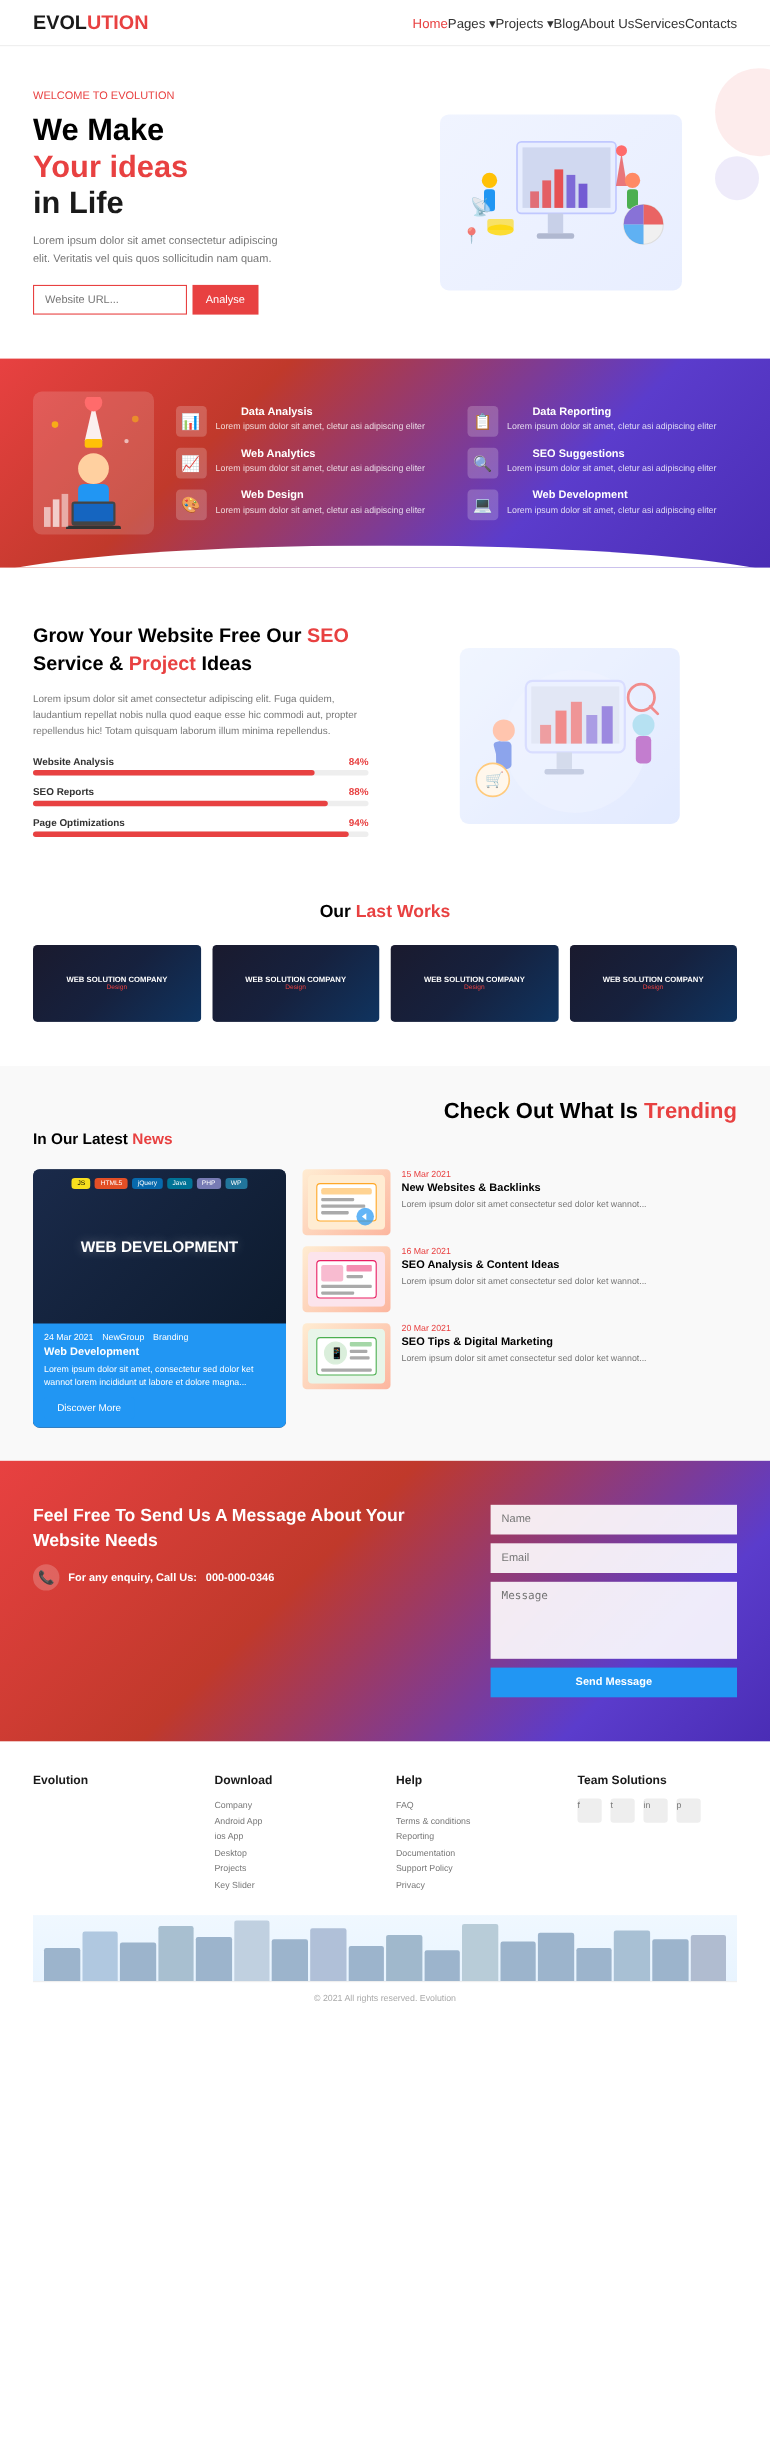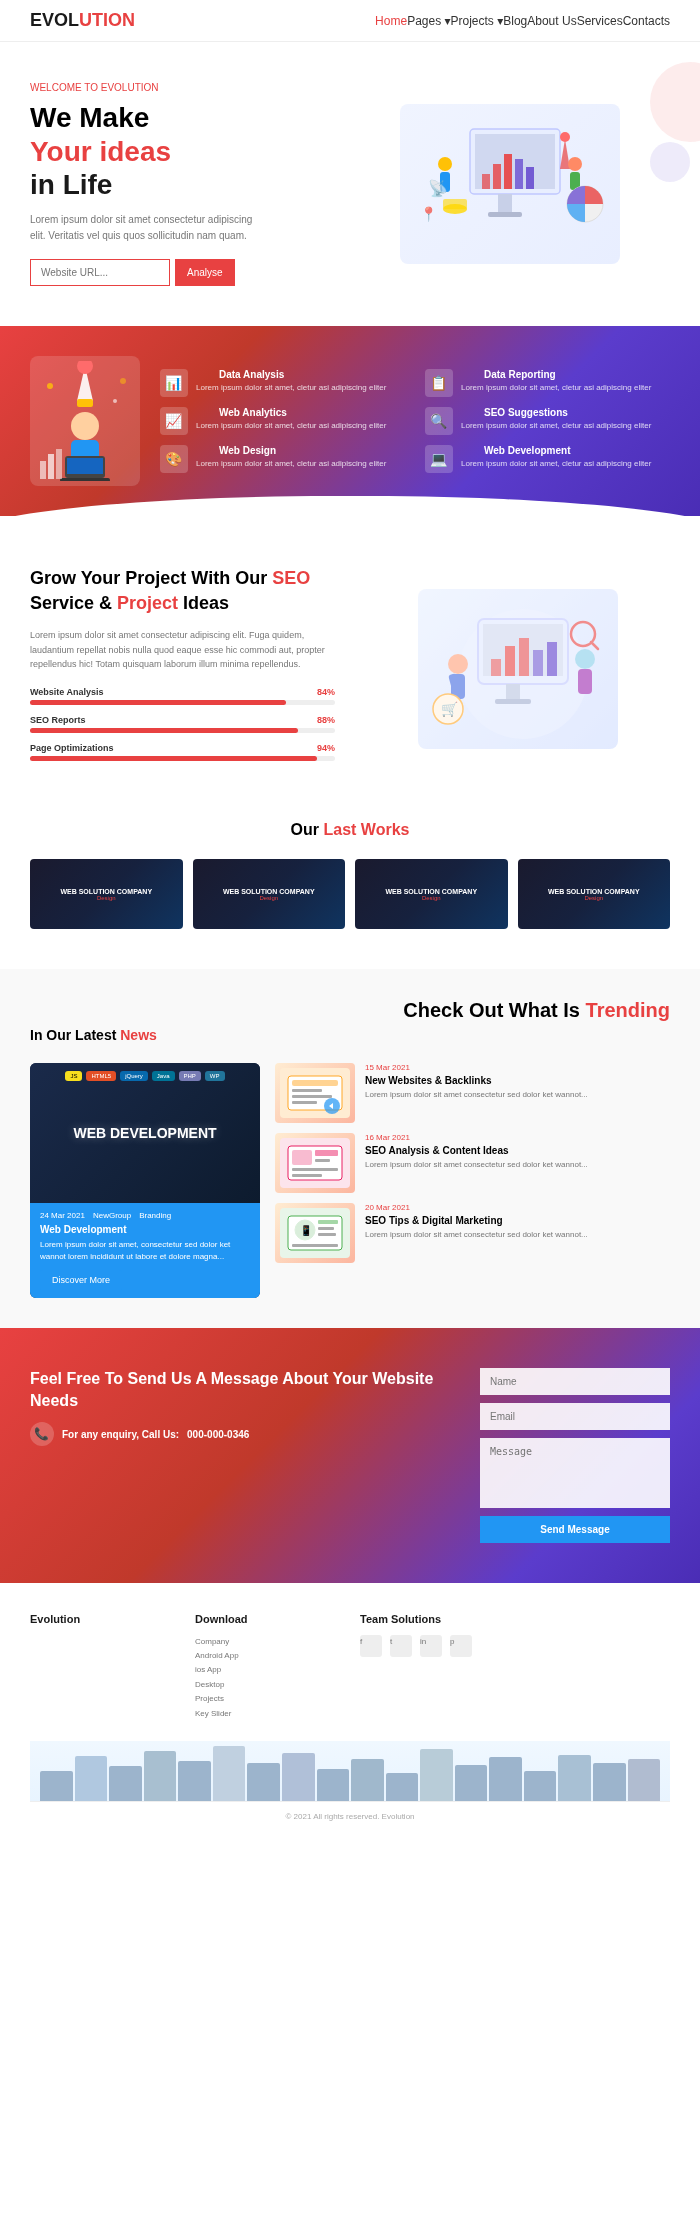--- a/index.html
+++ b/index.html
@@ -181,21 +181,21 @@
     }
     .contact-left { flex: 1; color: #fff; }
     .contact-left h2 { font-size: 16px; font-weight: 900; line-height: 1.4; margin-bottom: 10px; }
     .contact-left p { font-size: 9px; line-height: 1.6; opacity: 0.9; margin-bottom: 15px; }
     .contact-phone { display: flex; align-items: center; gap: 8px; font-size: 10px; font-weight: 700; }
     .phone-icon {
       width: 24px; height: 24px; background: rgba(255,255,255,0.2);
       border-radius: 50%; display: flex; align-items: center; justify-content: center;
       font-size: 12px;
     }
-    .contact-right { width: 190px; flex-shrink: 0; }
+    .contact-right { width: 224px; flex-shrink: 0; }
     .contact-form { display: flex; flex-direction: column; gap: 8px; }
     .contact-form input, .contact-form textarea {
       width: 100%; padding: 8px 10px; font-size: 10px;
       border: none; outline: none; background: rgba(255,255,255,0.9);
     }
     .contact-form textarea { height: 70px; resize: none; }
     .contact-form button {
       background: #2196F3; color: #fff; border: none;
       padding: 8px; font-size: 10px; cursor: pointer; font-weight: 600;
     }
@@ -387,21 +387,21 @@
         <h4>Web Development</h4>
         <p>Lorem ipsum dolor sit amet, cletur asi adipiscing eliter</p>
       </div>
     </div>
   </div>
 </div>
 
 <div class="seo-section">
   <div class="seo-left">
     <h2>
-      <span>Grow Your Project With Our </span><span class="seo">SEO</span><span> Service &amp; </span><span class="project">Project</span><span> Ideas</span>
+      <span>Grow Your Website Free Our </span><span class="seo">SEO</span><span> Service &amp; </span><span class="project">Project</span><span> Ideas</span>
     </h2>
     <p class="seo-desc">Lorem ipsum dolor sit amet consectetur adipiscing elit. Fuga quidem, laudantium repellat nobis nulla quod eaque esse hic commodi aut, propter repellendus hic! Totam quisquam laborum illum minima repellendus.</p>
     <div class="progress-item">
       <div class="progress-label">
         <span>Website Analysis</span>
         <span>84%</span>
       </div>
       <div class="progress-bar">
         <div class="progress-fill" style="width:84%"></div>
       </div>
@@ -608,20 +608,29 @@
       <h4>Evolution</h4>
     </div>
     <div class="footer-col">
       <h4>Download</h4>
       <a href="#">Company</a>
       <a href="#">Android App</a>
       <a href="#">ios App</a>
       <a href="#">Desktop</a>
       <a href="#">Projects</a>
       <a href="#">Key Slider</a>
+    </div>
+    <div class="footer-col">
+      <h4>Help</h4>
+      <a href="#">FAQ</a>
+      <a href="#">Terms &amp; conditions</a>
+      <a href="#">Reporting</a>
+      <a href="#">Documentation</a>
+      <a href="#">Support Policy</a>
+      <a href="#">Privacy</a>
     </div>
     <div class="footer-col">
       <h4>Team Solutions</h4>
       <div class="footer-social">
         <a href="#" class="social-icon">f</a>
         <a href="#" class="social-icon">t</a>
         <a href="#" class="social-icon">in</a>
         <a href="#" class="social-icon">p</a>
       </div>
     </div>

